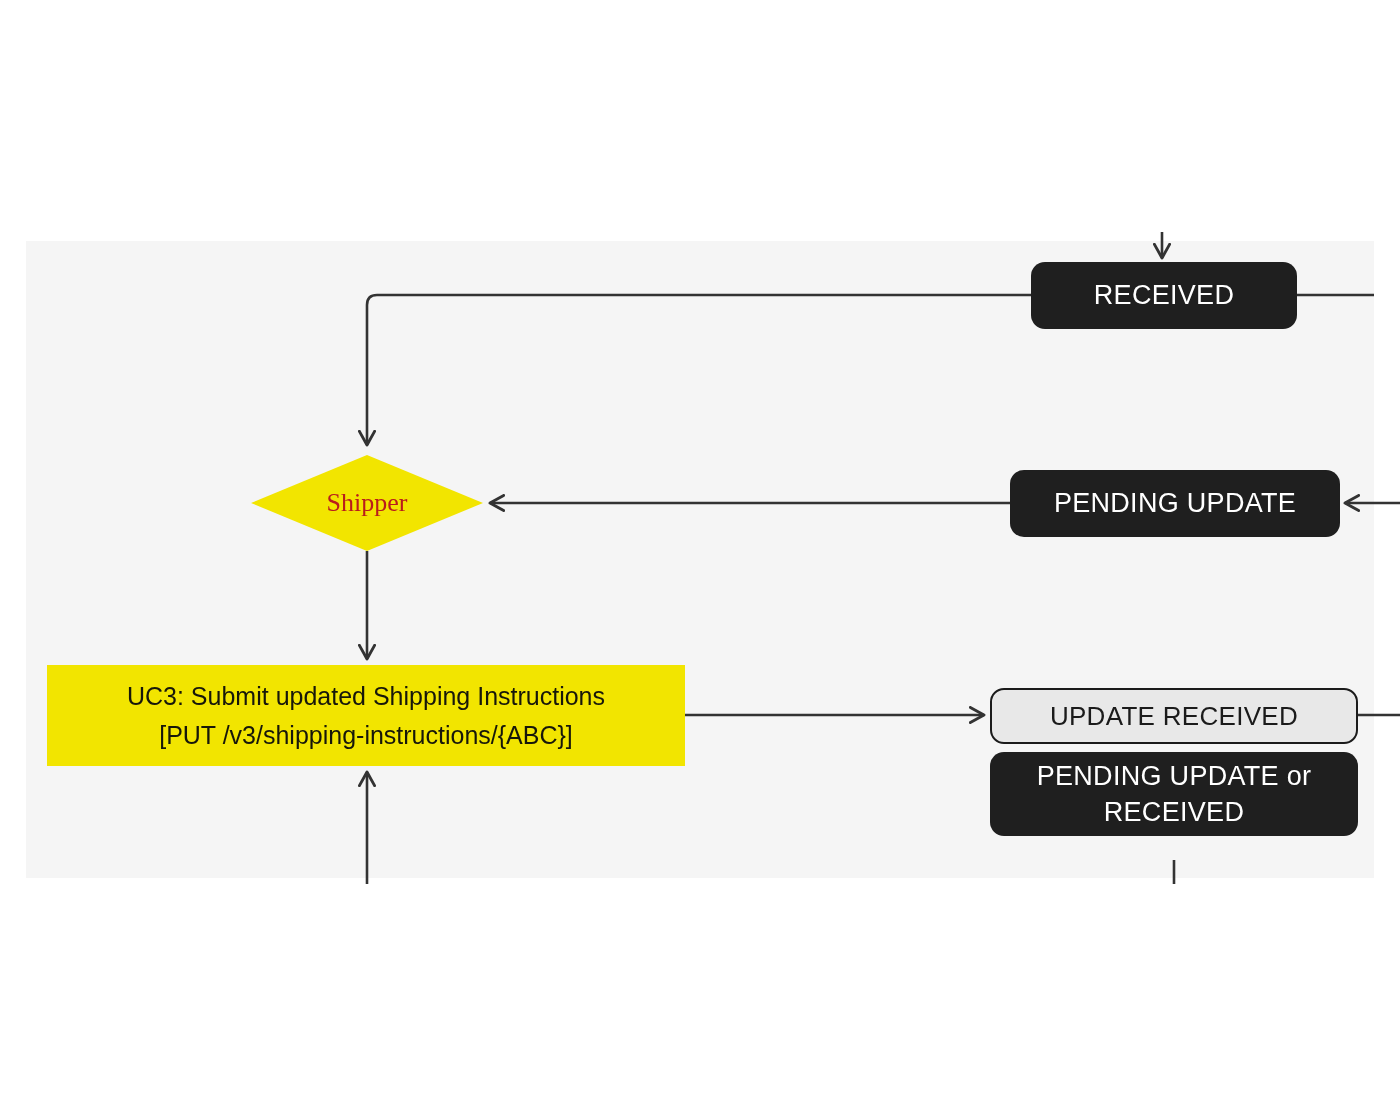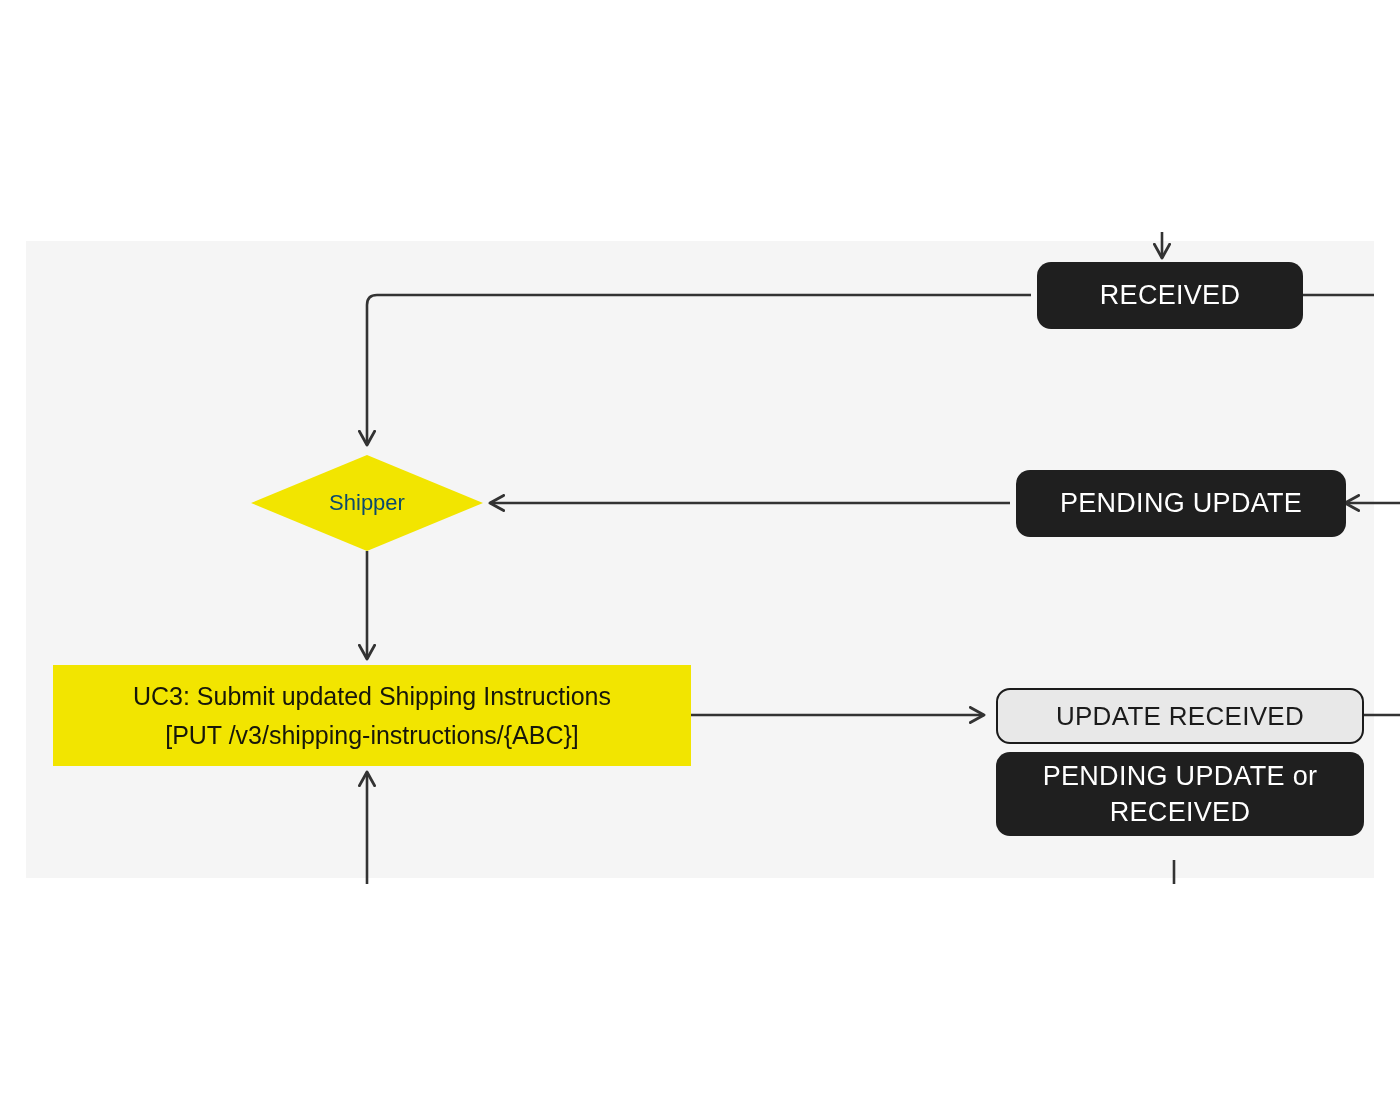--- a/index.html
+++ b/index.html
@@ -42,21 +42,20 @@
   }
 
   
   .node {
     position: absolute;
     box-sizing: border-box;
     display: flex;
     align-items: center;
     justify-content: center;
     text-align: center;
-    margin-left: 6px;
   }
 
   .state-dark {
     background: #1f1f1f;
     color: #ffffff;
     border-radius: 14px;
     font-size: 27px;
     letter-spacing: 0.3px;
     line-height: 1.35;
   }
@@ -97,22 +96,23 @@
     clip-path: polygon(50% 0%, 100% 50%, 50% 100%, 0% 50%);
   }
   .diamond-label {
     position: absolute;
     left: 0; top: 0;
     width: 100%;
     height: 100%;
     display: flex;
     align-items: center;
     justify-content: center;
-    color: #0c4a6e;
-    font-size: 22px;
+    color: #b91c1c;
+    font-size: 26px;
+    font-family: Liberation Serif, serif;
   }
 
   
   #node-received        { left: 1031px; top: 262px;  width: 266px; height: 67px; }
   #node-pending-update  { left: 1010px; top: 470px;  width: 330px; height: 67px; }
   #node-update-received { left: 990px;  top: 688px;  width: 368px; height: 56px; }
   #node-pending-or-recv { left: 990px;  top: 752px;  width: 368px; height: 84px; }
   #node-uc3             { left: 47px;   top: 665px;  width: 638px; height: 101px; }
   #node-shipper         { left: 251px;  top: 455px; }
 </style>

